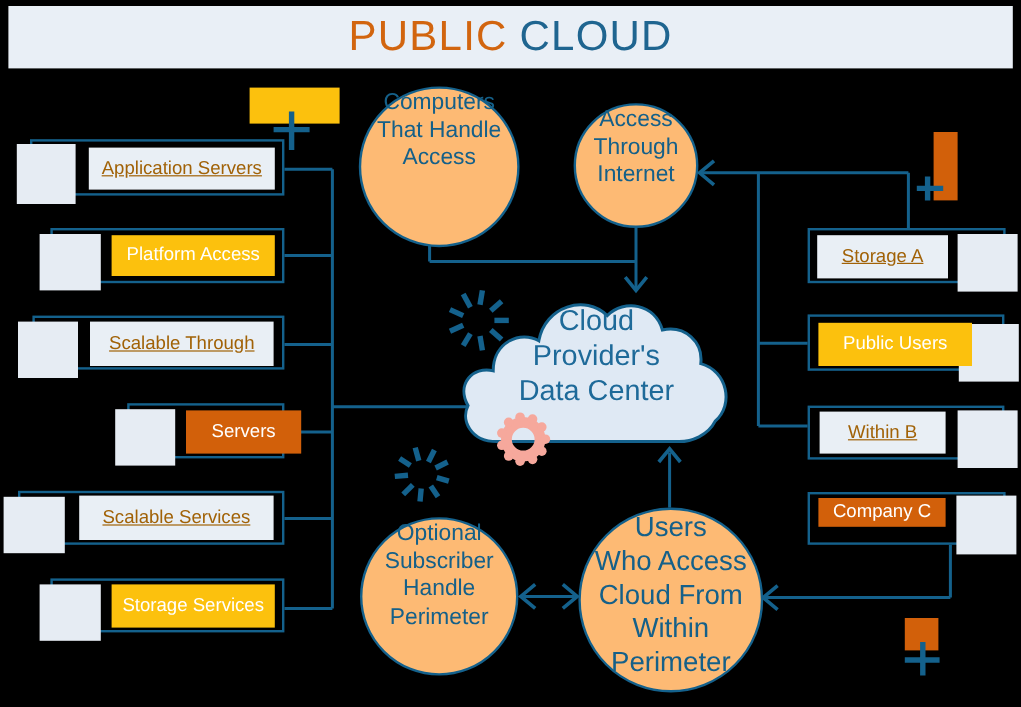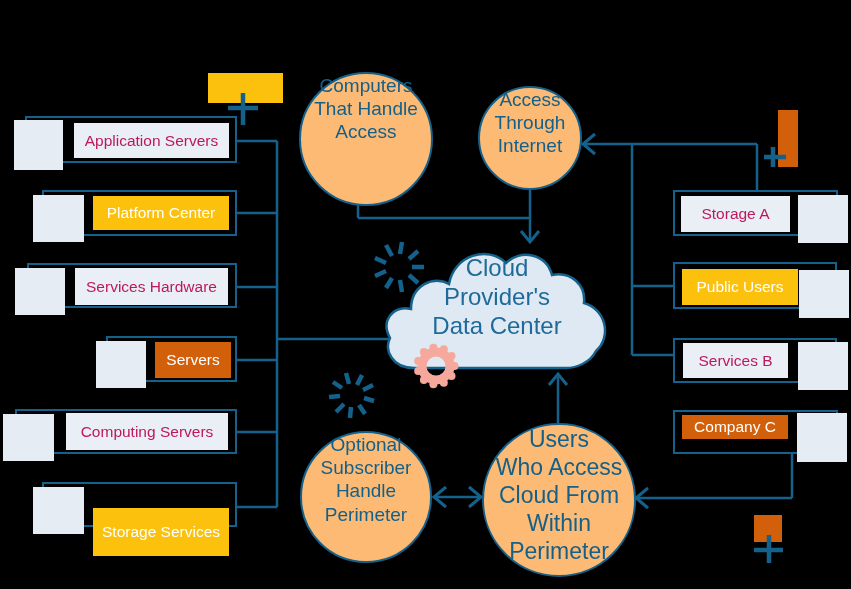--- a/index.html
+++ b/index.html
@@ -8,35 +8,39 @@
   .header{position:absolute;left:7px;top:5px;width:837px;height:52px;background:#e9eff6;
           display:flex;align-items:center;justify-content:center;font-size:35px;letter-spacing:1px;}
   .t-orange{color:#d2650f;margin-right:10px;}
   .t-blue{color:#1f6590;}
   .wires{position:absolute;left:0;top:0;z-index:2;}
   .decor{position:absolute;z-index:1;}
   .outline{position:absolute;border:2.5px solid #14618c;box-sizing:border-box;z-index:3;}
   .sq{position:absolute;background:#e6ecf3;z-index:4;}
   .lbl{position:absolute;display:flex;align-items:center;justify-content:center;
        font-size:15.5px;z-index:5;white-space:nowrap;}
-  .lbl.light{background:#e9eff5;color:#be185d;}
+  .lbl.light{background:#e9eff5;color:#a16207;text-decoration:underline;}
   .lbl.yellow{background:#fcc10d;color:#ffffff;}
   .lbl.orange{background:#d2600a;color:#ffffff;}
   .circle{position:absolute;border:2.5px solid #14618c;border-radius:50%;background:#fdba74;
           box-sizing:border-box;display:flex;align-items:flex-start;justify-content:center;z-index:3;}
   .circle .txt{white-space:pre-line;text-align:center;color:#156089;font-size:19px;line-height:1.22;}
   .cloud-text{position:absolute;left:397px;top:254px;width:200px;z-index:4;text-align:center;
           white-space:pre-line;color:#1e6a99;font-size:24px;line-height:1.2;}
 </style>
 </head>
 <body>
 
 <div class="canvas">
 
   
+  <div class="header">
+    <span class="t-orange">PUBLIC</span>
+    <span class="t-blue">CLOUD</span>
+  </div>
 
   
   <div class="decor" style="left:208px;top:73px;width:75px;height:30px;background:#fcc10d"></div>
   <div class="decor" style="left:778px;top:110px;width:20px;height:57px;background:#d2600a"></div>
   <div class="decor" style="left:754px;top:515px;width:28px;height:27px;background:#d2600a"></div>
 
   
   <svg class="wires" width="851" height="589" viewBox="0 0 851 589">
     <g stroke="#14618c" stroke-width="2.5" fill="none">
       <path d="M237 141 H277 M237 213 H277 M237 287 H277 M237 360 H277 M237 432 H277 M237 507 H277"></path>
@@ -112,58 +116,58 @@
 
   
   <div style="display:contents">
     <div class="outline" style="left:25px;top:116px;width:212px;height:47px"></div>
     <div class="sq" style="left:14px;top:120px;width:49px;height:50px"></div>
     <div class="lbl light" style="left:74px;top:123px;width:155px;height:35px">Application Servers</div>
   </div>
   <div style="display:contents">
     <div class="outline" style="left:42px;top:190px;width:195px;height:46px"></div>
     <div class="sq" style="left:33px;top:195px;width:51px;height:47px"></div>
-    <div class="lbl yellow" style="left:93px;top:196px;width:136px;height:34px">Platform Center</div>
+    <div class="lbl yellow" style="left:93px;top:196px;width:136px;height:34px">Platform Access</div>
   </div>
   <div style="display:contents">
     <div class="outline" style="left:27px;top:263px;width:210px;height:45px"></div>
     <div class="sq" style="left:15px;top:268px;width:50px;height:47px"></div>
-    <div class="lbl light" style="left:75px;top:268px;width:153px;height:37px">Services Hardware</div>
+    <div class="lbl light" style="left:75px;top:268px;width:153px;height:37px">Scalable Through</div>
   </div>
   <div style="display:contents">
     <div class="outline" style="left:106px;top:336px;width:131px;height:46px"></div>
     <div class="sq" style="left:96px;top:341px;width:50px;height:47px"></div>
-    <div class="lbl orange" style="left:155px;top:342px;width:76px;height:36px">Servers</div>
+    <div class="lbl orange" style="left:155px;top:342px;width:96px;height:36px">Servers</div>
   </div>
   <div style="display:contents">
     <div class="outline" style="left:15px;top:409px;width:222px;height:45px"></div>
     <div class="sq" style="left:3px;top:414px;width:51px;height:47px"></div>
-    <div class="lbl light" style="left:66px;top:413px;width:162px;height:37px">Computing Servers</div>
+    <div class="lbl light" style="left:66px;top:413px;width:162px;height:37px">Scalable Services</div>
   </div>
   <div style="display:contents">
     <div class="outline" style="left:42px;top:482px;width:195px;height:45px"></div>
     <div class="sq" style="left:33px;top:487px;width:51px;height:47px"></div>
-    <div class="lbl yellow" style="left:93px;top:508px;width:136px;height:48px">Storage Services</div>
+    <div class="lbl yellow" style="left:93px;top:487px;width:136px;height:36px">Storage Services</div>
   </div>
 
   
   <div style="display:contents">
     <div class="outline" style="left:673px;top:190px;width:165px;height:46px"></div>
     <div class="sq" style="left:798px;top:195px;width:50px;height:48px"></div>
     <div class="lbl light" style="left:681px;top:196px;width:109px;height:36px">Storage A</div>
   </div>
   <div style="display:contents">
     <div class="outline" style="left:673px;top:262px;width:164px;height:47px"></div>
     <div class="sq" style="left:799px;top:270px;width:50px;height:48px"></div>
-    <div class="lbl yellow" style="left:682px;top:269px;width:116px;height:36px">Public Users</div>
+    <div class="lbl yellow" style="left:682px;top:269px;width:128px;height:36px">Public Users</div>
   </div>
   <div style="display:contents">
     <div class="outline" style="left:673px;top:338px;width:164px;height:45px"></div>
     <div class="sq" style="left:798px;top:342px;width:50px;height:48px"></div>
-    <div class="lbl light" style="left:683px;top:343px;width:105px;height:35px">Services B</div>
+    <div class="lbl light" style="left:683px;top:343px;width:105px;height:35px">Within B</div>
   </div>
   <div style="display:contents">
     <div class="outline" style="left:673px;top:410px;width:165px;height:44px"></div>
     <div class="sq" style="left:797px;top:413px;width:50px;height:49px"></div>
     <div class="lbl orange" style="left:682px;top:415px;width:106px;height:24px">Company C</div>
   </div>
 
   
   <div class="circle" style="left:299px;top:72px;width:134px;height:134px">
     <span class="txt">Computers

